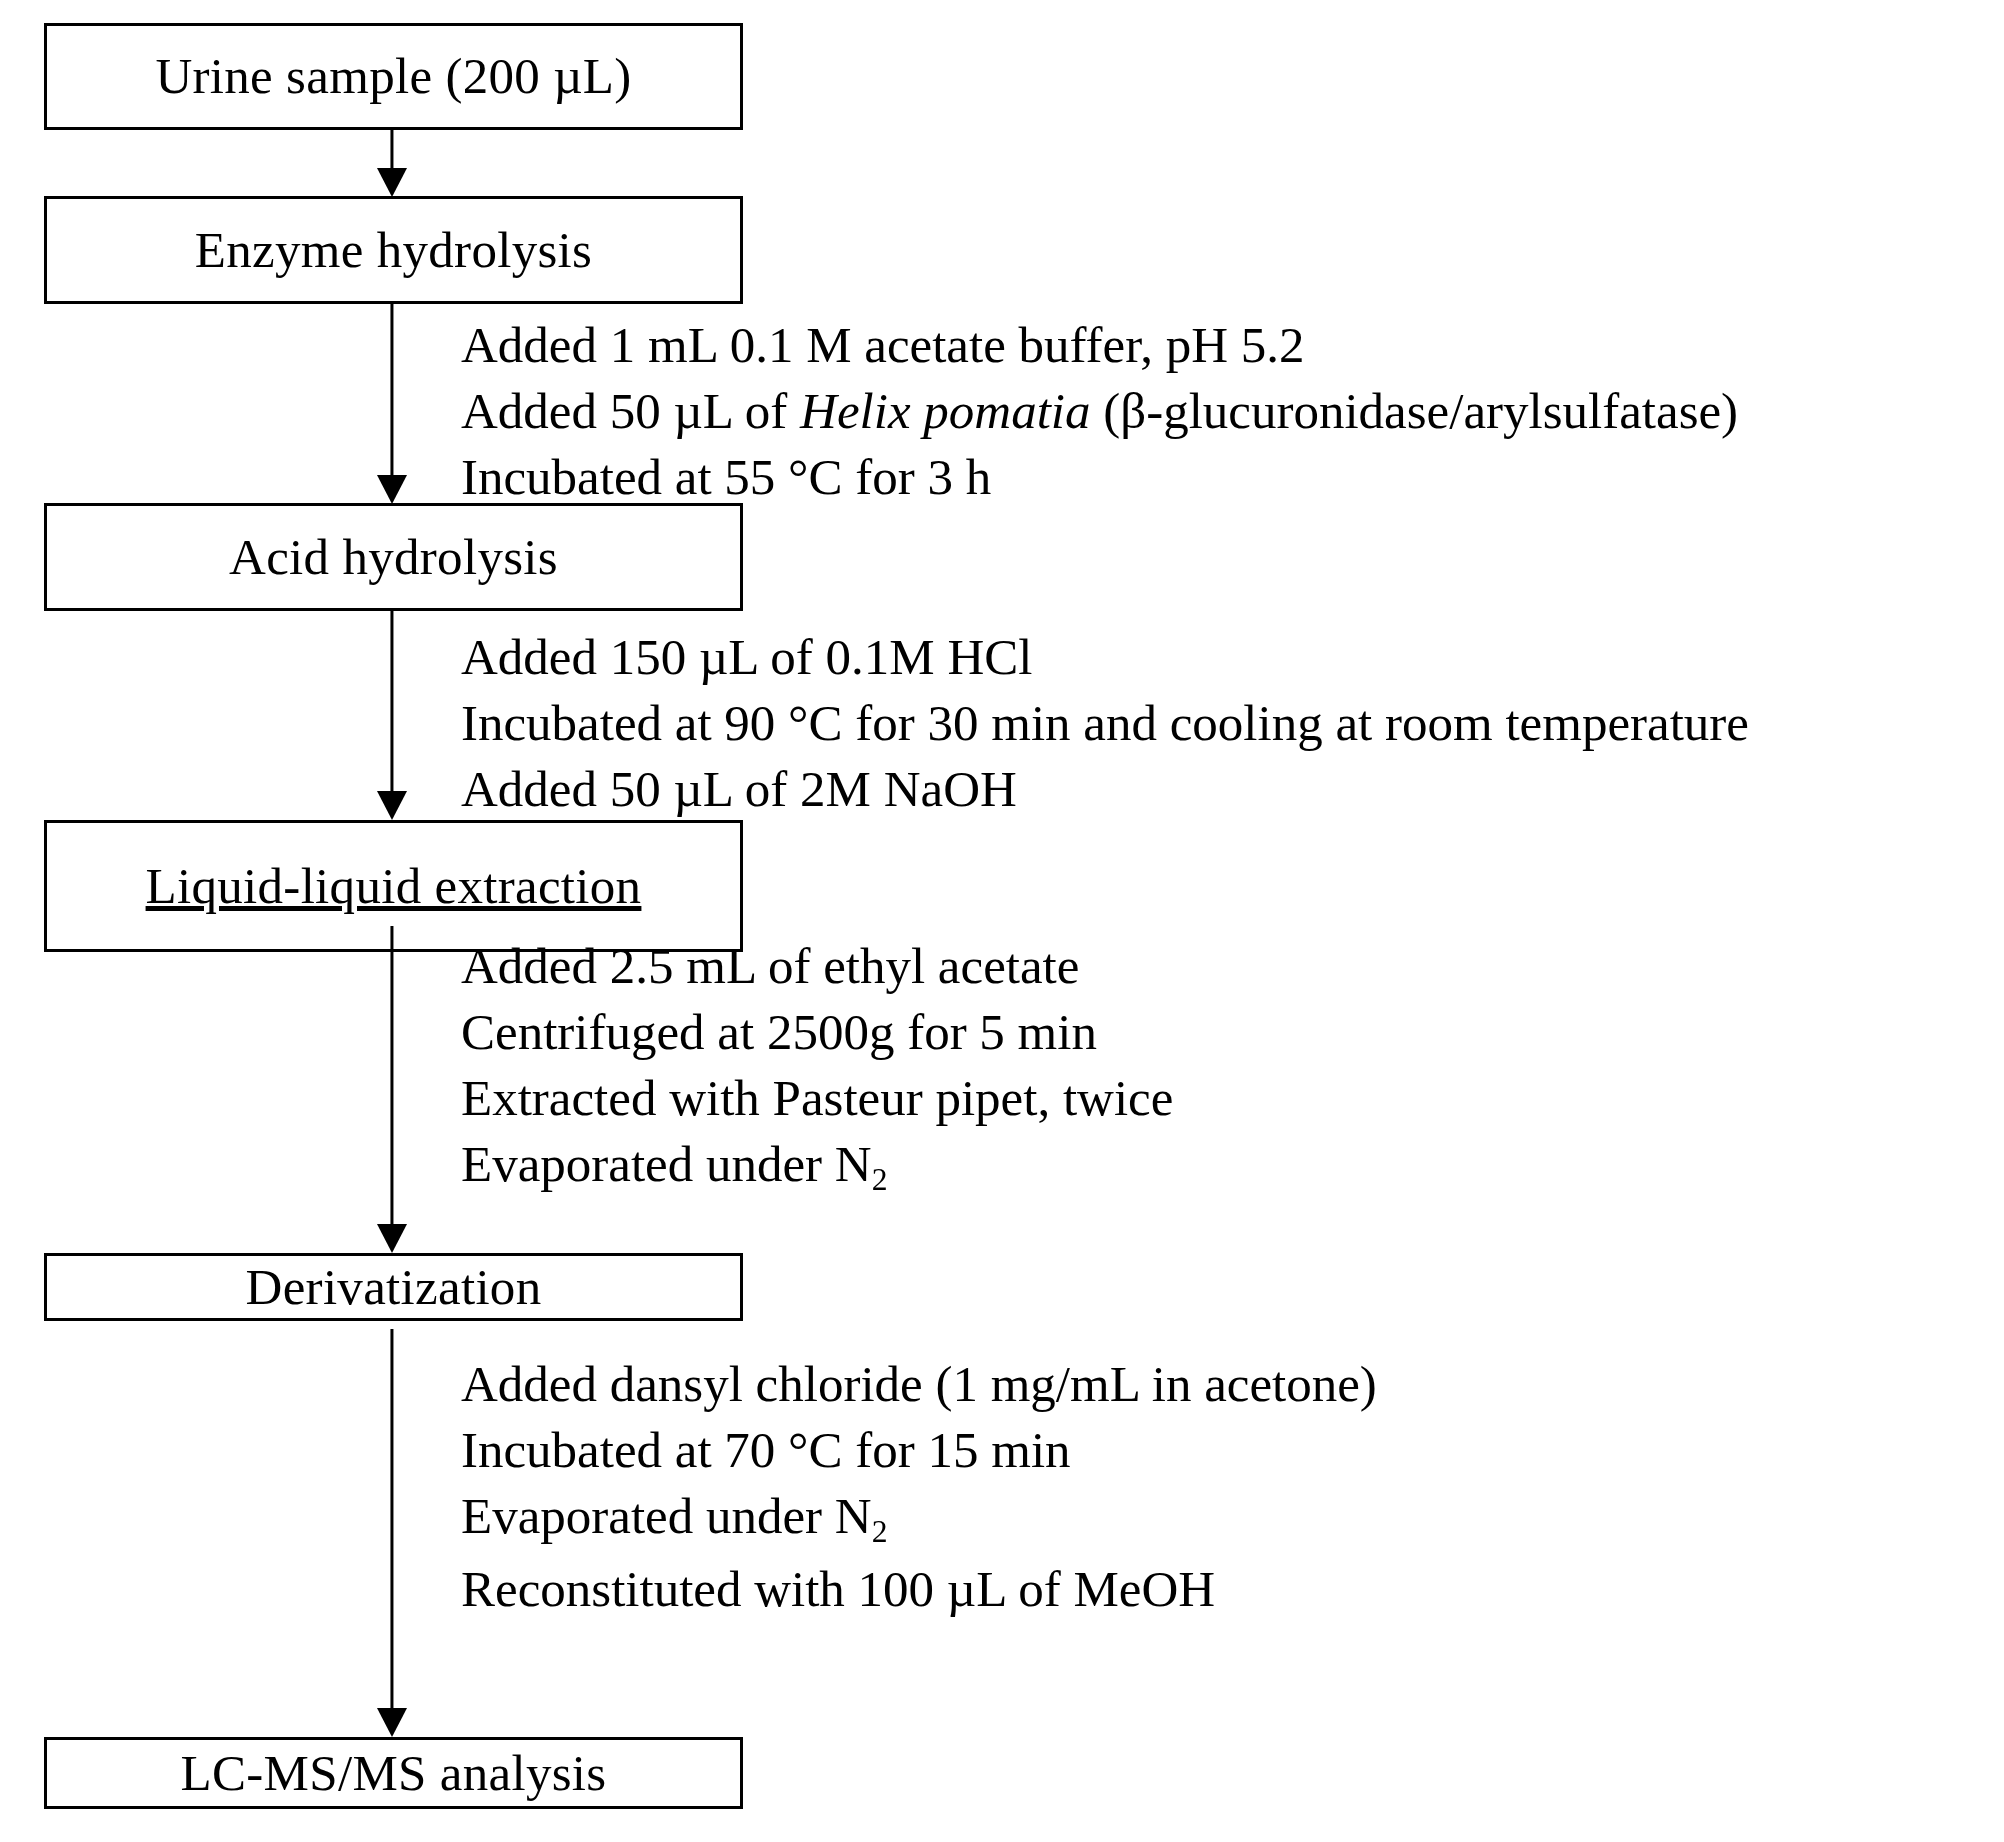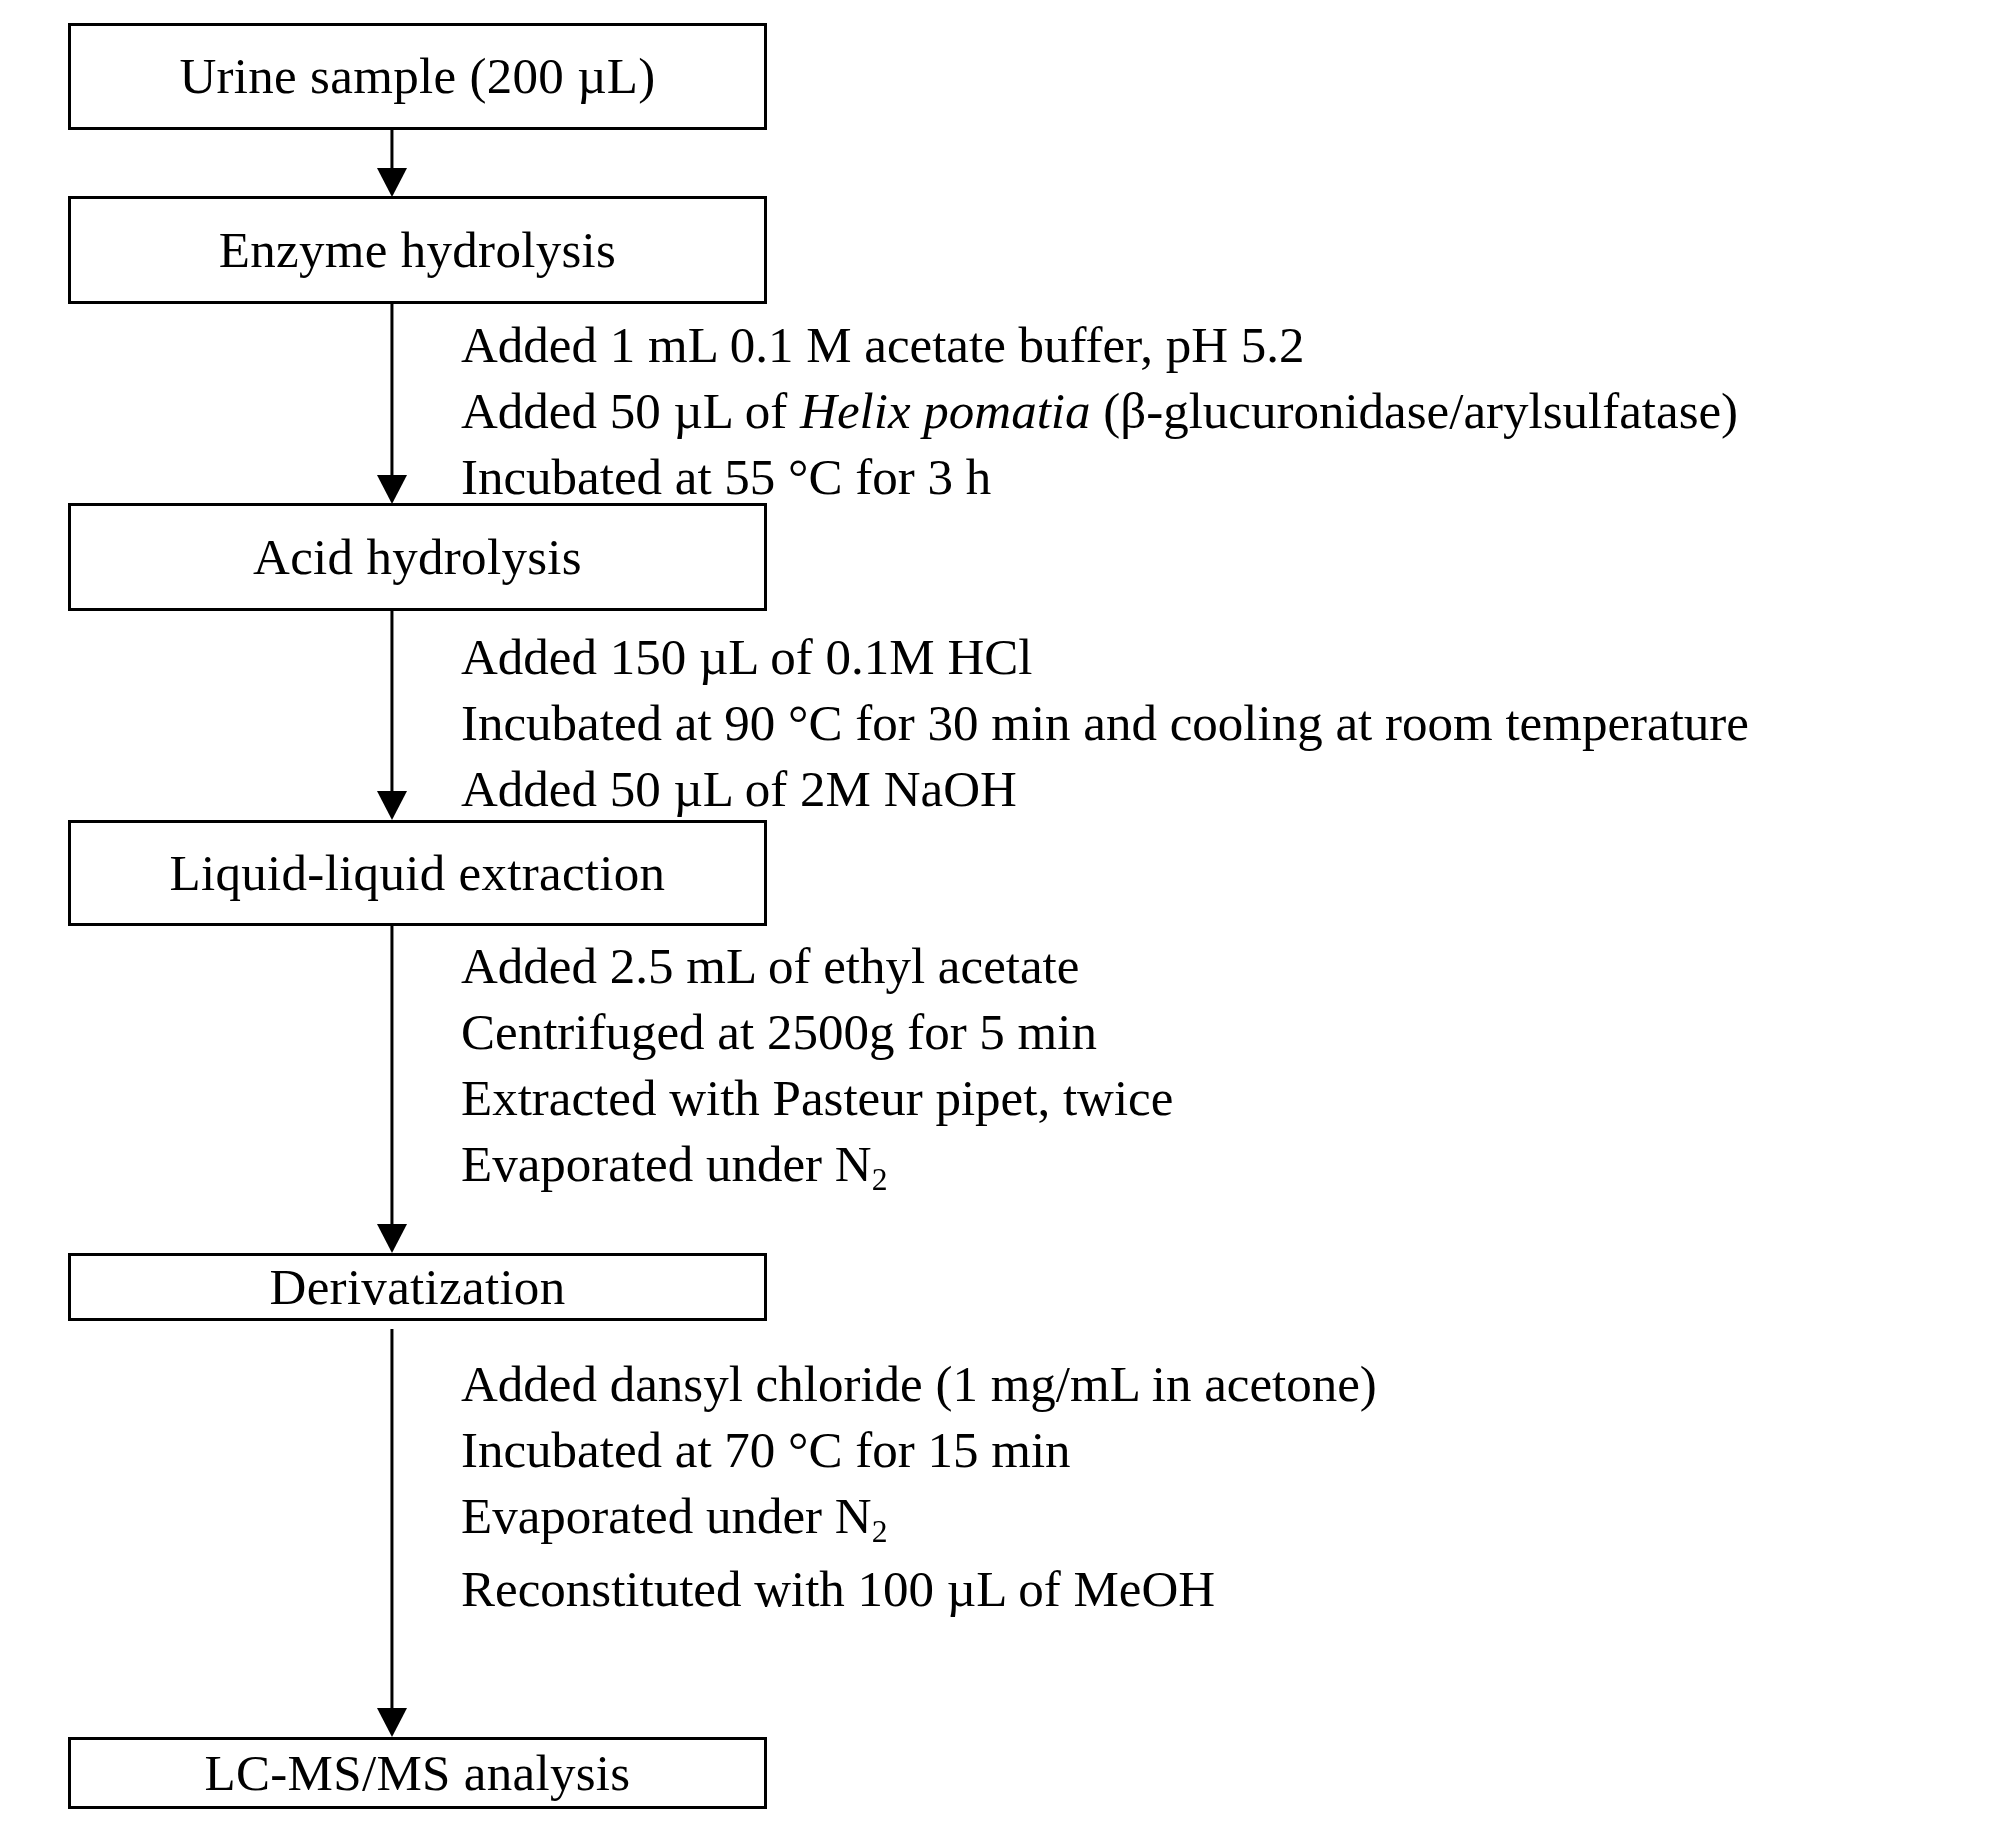--- a/index.html
+++ b/index.html
@@ -23,21 +23,20 @@
 
   
   .node {
     position: absolute;
     box-sizing: border-box;
     background: #ffffff;
     border: 3.1px solid #000000;
     display: flex;
     align-items: center;
     justify-content: center;
-    margin-left: 24px;
   }
   .node-label {
     font-size: 51px;
     line-height: 1;
     letter-spacing: 0.3px;
     white-space: nowrap;
     color: #000000;
   }
 
   
@@ -123,21 +122,21 @@
     <div class="shaft" style="height:180px;"></div>
     <div class="head" style="top:180px;"></div>
   </div>
 
   <div class="annotations" style="top:624px;">
     <div class="ann-line">Added 150 µL of 0.1M HCl</div>
     <div class="ann-line">Incubated at 90 °C for 30 min and cooling at room temperature</div>
     <div class="ann-line">Added 50 µL of 2M NaOH</div>
   </div>
 
-  <div class="node" style="left:44px; top:820px; width:699px; height:106px;">
+  <div class="node" style="left:44px; top:820px; width:699px; height:132px;text-decoration:underline;">
     <span class="node-label">Liquid-liquid  extraction</span>
   </div>
 
   <div class="connector" style="left:392px; top:926px;">
     <div class="shaft" style="height:298px;"></div>
     <div class="head" style="top:298px;"></div>
   </div>
 
   <div class="annotations" style="top:933px;">
     <div class="ann-line">Added 2.5 mL of ethyl acetate</div>

